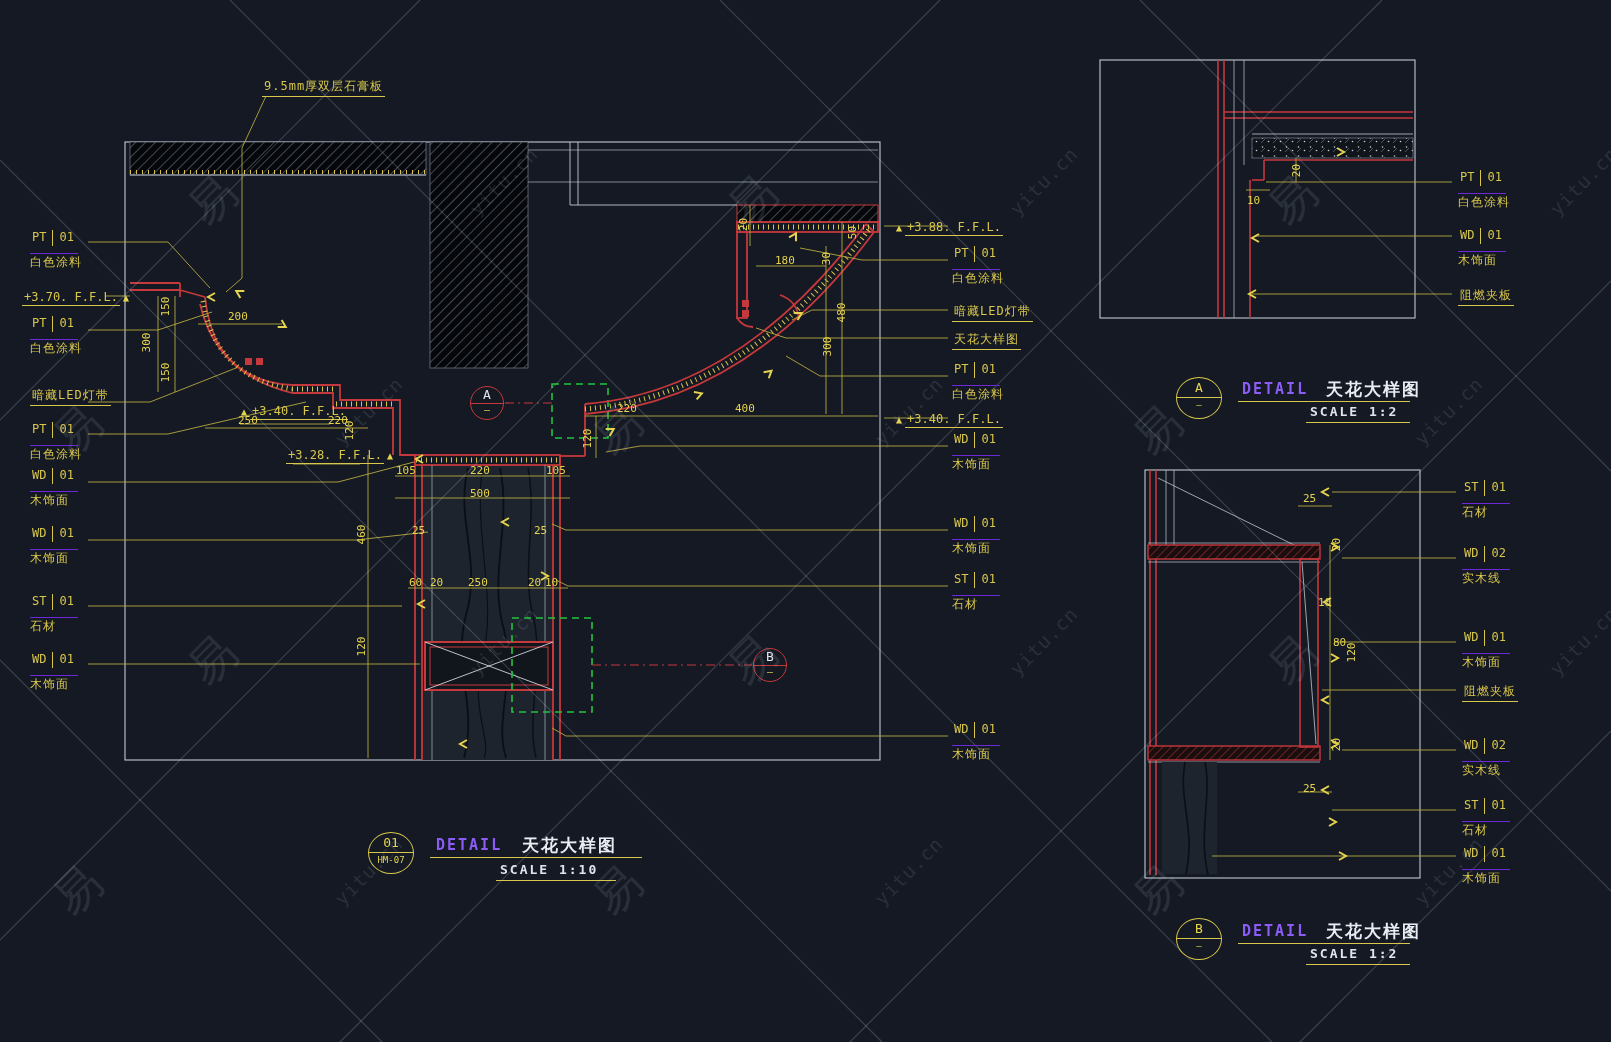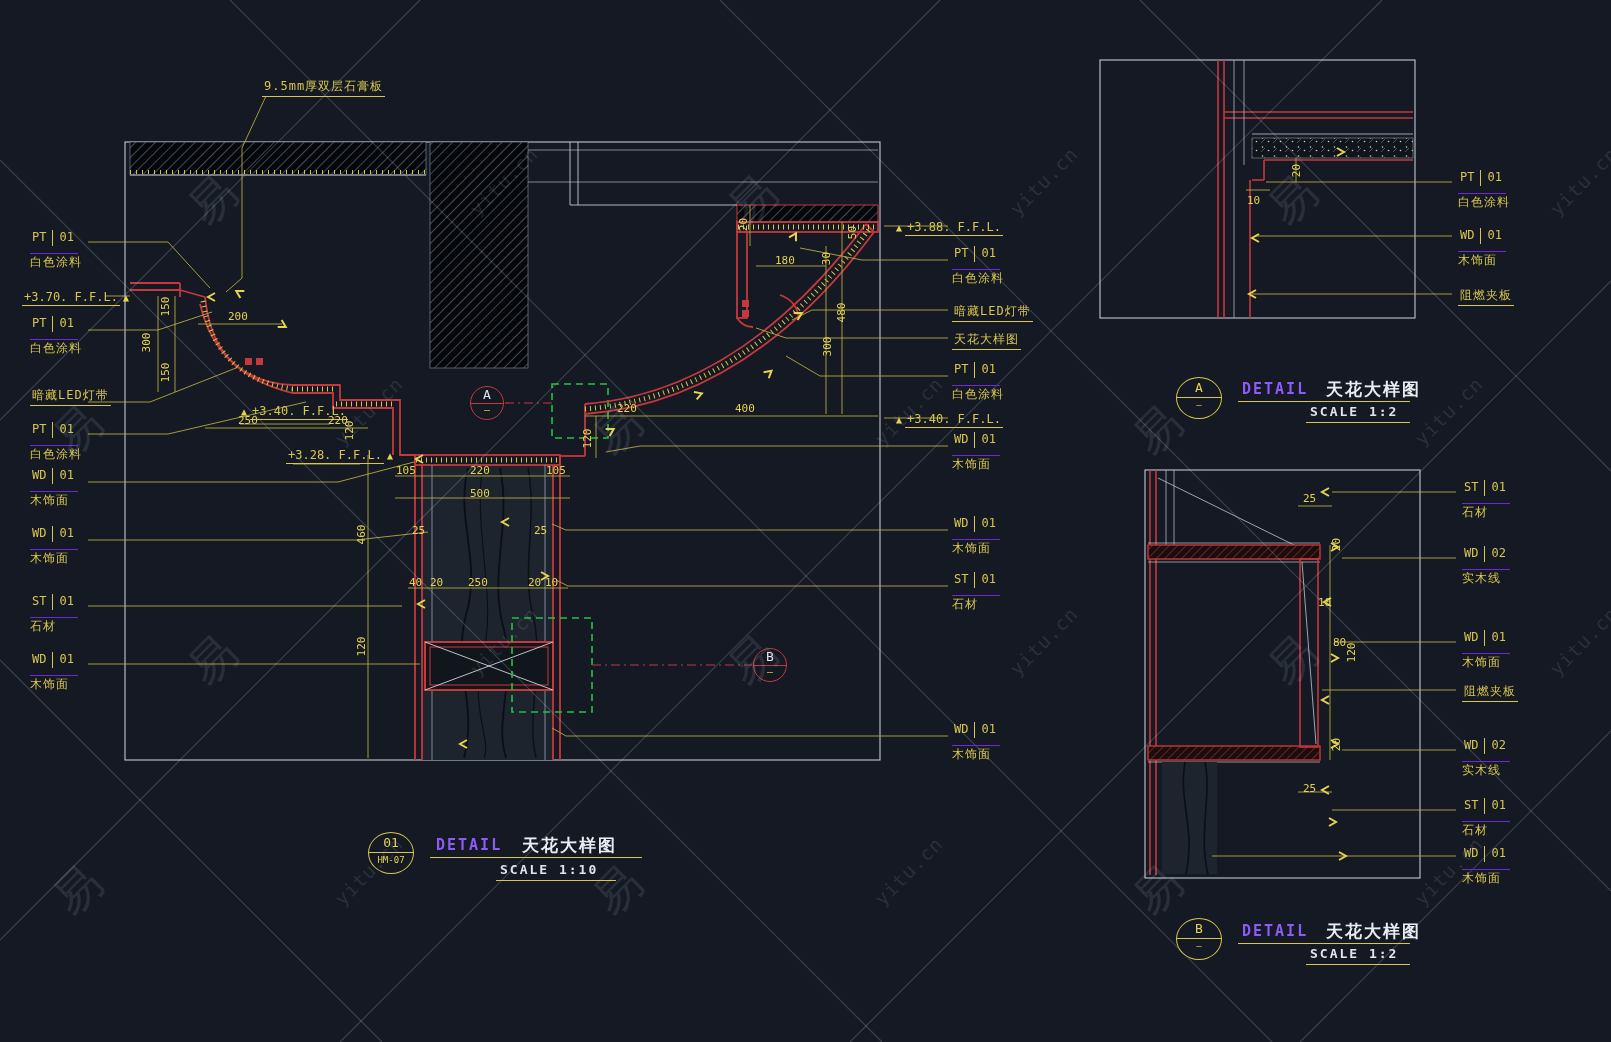--- a/index.html
+++ b/index.html
@@ -417,21 +417,21 @@
   <span class="dim" style="left:238px;top:414px">250</span>
   <span class="dim" style="left:328px;top:414px">220</span>
   <span class="dim rot" style="left:340px;top:424px">120</span>
   <span class="dim" style="left:396px;top:464px">105</span>
   <span class="dim" style="left:470px;top:464px">220</span>
   <span class="dim" style="left:546px;top:464px">105</span>
   <span class="dim" style="left:470px;top:487px">500</span>
   <span class="dim rot" style="left:352px;top:528px">460</span>
   <span class="dim" style="left:412px;top:524px">25</span>
   <span class="dim" style="left:534px;top:524px">25</span>
-  <span class="dim" style="left:409px;top:576px">40</span>
+  <span class="dim" style="left:409px;top:576px">60</span>
   <span class="dim" style="left:430px;top:576px">20</span>
   <span class="dim" style="left:468px;top:576px">250</span>
   <span class="dim" style="left:528px;top:576px">20</span>
   <span class="dim" style="left:545px;top:576px">10</span>
   <span class="dim rot" style="left:352px;top:640px">120</span>
   <span class="dim rot" style="left:737px;top:218px">20</span>
   <span class="dim" style="left:775px;top:254px">180</span>
   <span class="dim rot" style="left:820px;top:252px">30</span>
   <span class="dim rot" style="left:846px;top:226px">50</span>
   <span class="dim rot" style="left:832px;top:306px">480</span>

